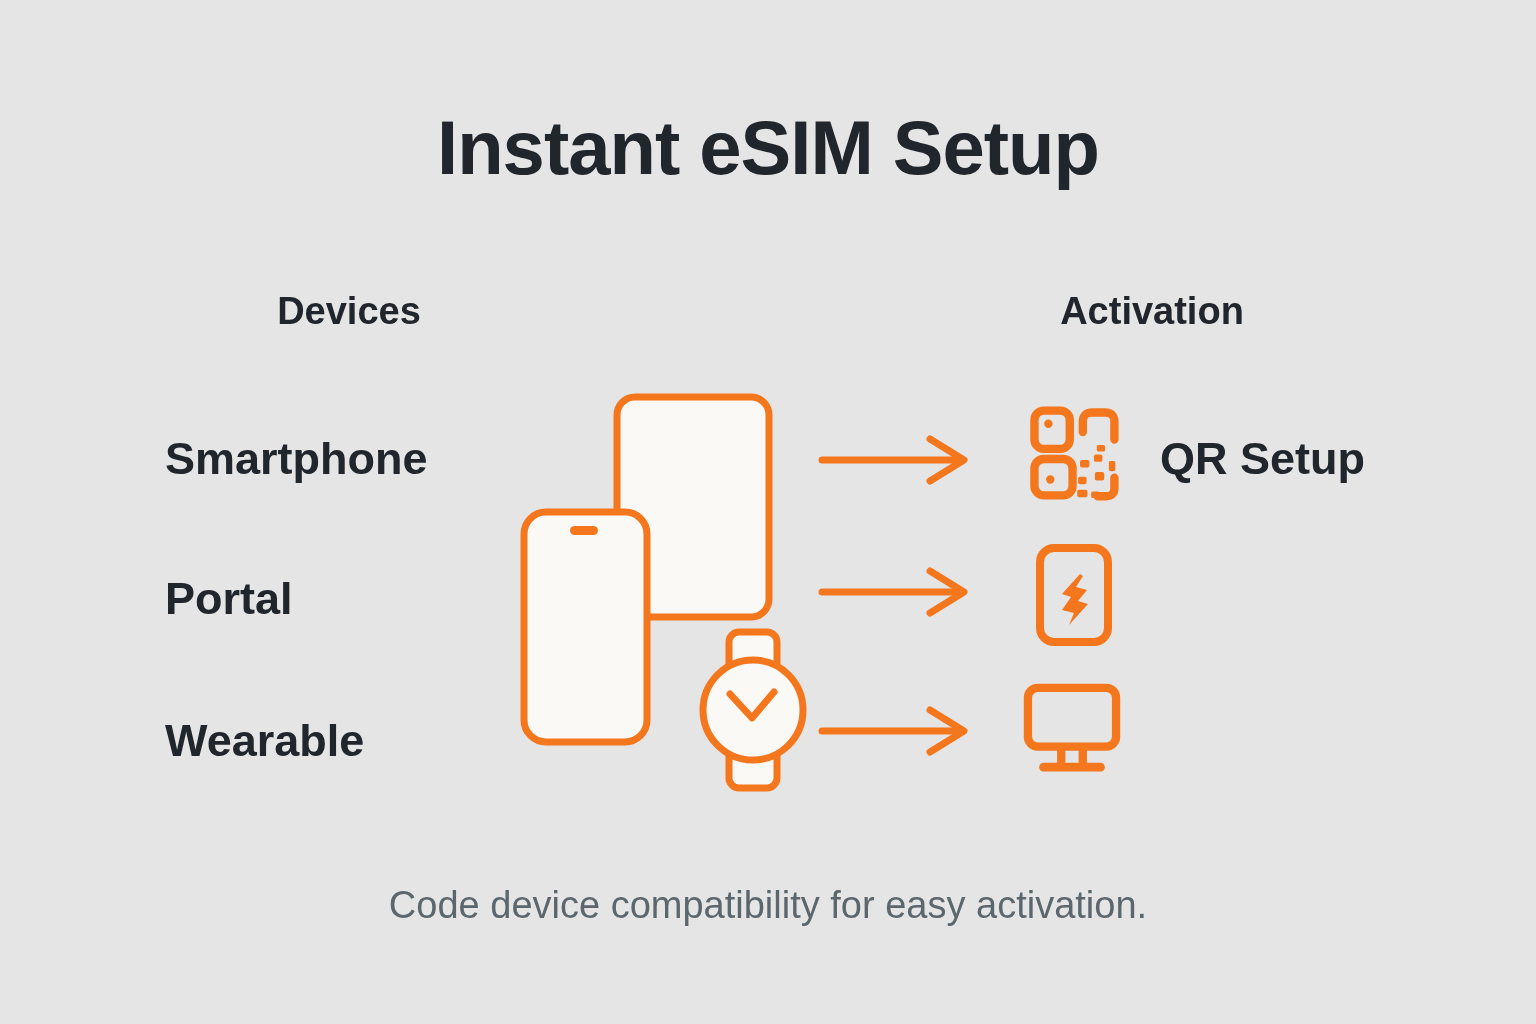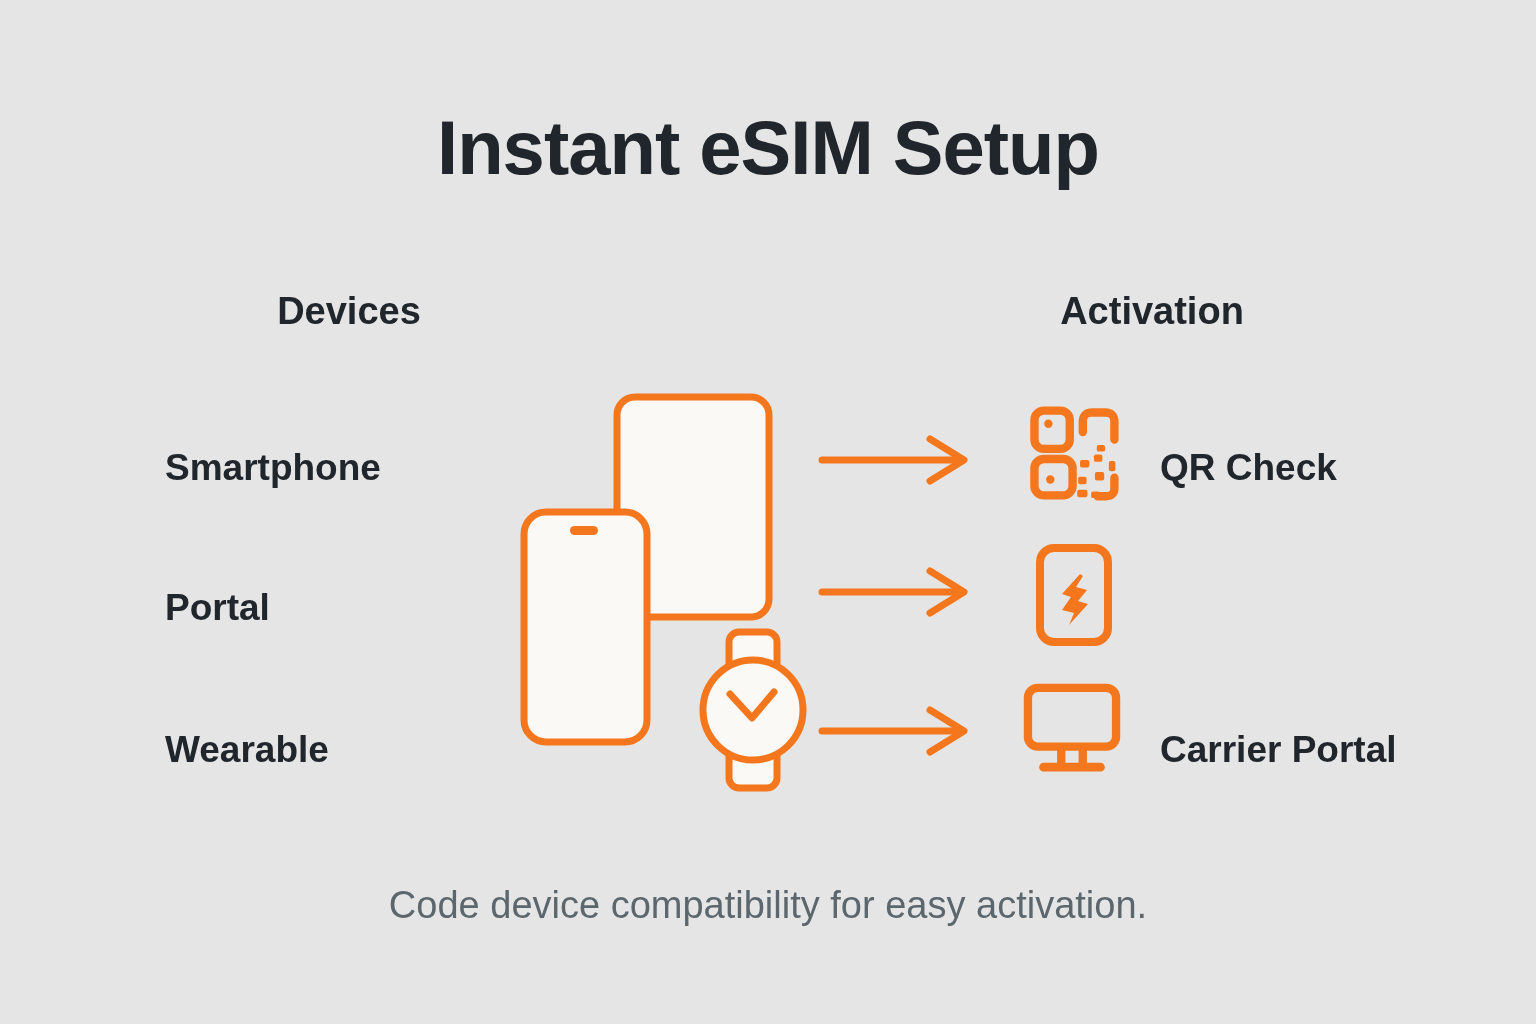--- a/index.html
+++ b/index.html
@@ -26,26 +26,25 @@
   }
   .col-header {
     font-size: 38px;
     font-weight: 600;
     color: #21262C;
     line-height: 1;
     transform: translateX(-50%);
     white-space: nowrap;
   }
   .device-label, .activation-label {
-    font-size: 37px;
+    font-size: 45px;
     font-weight: 600;
     color: #21262C;
     line-height: 1;
     white-space: nowrap;
-    margin-top: 13px;
   }
   .footer-note {
     left: 0; right: 0; top: 886px;
     text-align: center;
     font-size: 38px;
     font-weight: 400;
     color: #5C676D;
     line-height: 1;
   }
   .stroke-o {
@@ -130,18 +129,17 @@
     <path class="fill-o" d="M44 30 L26 50 L35 53 L26 66 L38 69 L33 81 L52 60 L42 57 L51 46 L40 43 L47 32 Z"></path>
   </svg>
 
   <svg class="abs" style="left:1023px; top:683px;" width="98" height="94" viewBox="0 0 100 96">
     <rect class="stroke-o" x="5" y="5" width="90" height="60" rx="10" stroke-width="8.5"></rect>
     <line class="stroke-o" x1="39" y1="66" x2="39" y2="82" stroke-width="8.5"></line>
     <line class="stroke-o" x1="61" y1="66" x2="61" y2="82" stroke-width="8.5"></line>
     <line class="stroke-o" x1="21" y1="86" x2="79" y2="86" stroke-width="9"></line>
   </svg>
 
-  <div class="abs activation-label" style="left:1160px; top:436px;">QR Check</div>
-  <div class="abs activation-label" style="left:1160px; top:718px;">Carrier Portal</div>
+  <div class="abs activation-label" style="left:1160px; top:436px;">QR Setup</div>
 
   <div class="abs footer-note">Code device compatibility for easy activation.</div>
 
 </div>
 
 </body></html>

